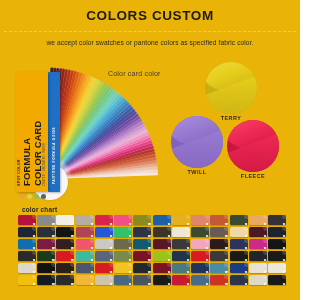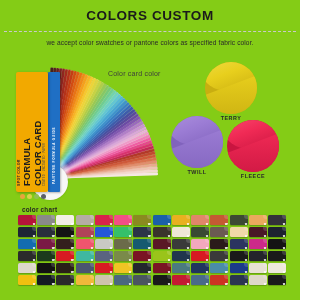--- a/index.html
+++ b/index.html
@@ -2,21 +2,21 @@
 <html><head>
 <meta charset="utf-8">
 <style>
   html,body{margin:0;padding:0;}
   body{
     width:300px;height:300px;overflow:hidden;
     background:#ffffff;
     font-family:"Liberation Sans","DejaVu Sans",sans-serif;
     -webkit-font-smoothing:antialiased;
   }
-  #page{position:relative;width:300px;height:300px;background:#84cc16;}
+  #page{position:relative;width:300px;height:300px;background:#eab308;}
 
   
   .header{
     position:absolute;left:0;top:0;width:300px;height:30px;
     display:flex;align-items:center;justify-content:center;
   }
   .header-title{
     font-size:13.5px;font-weight:bold;color:#1b1b1b;
     letter-spacing:.6px;text-align:center;
   }

